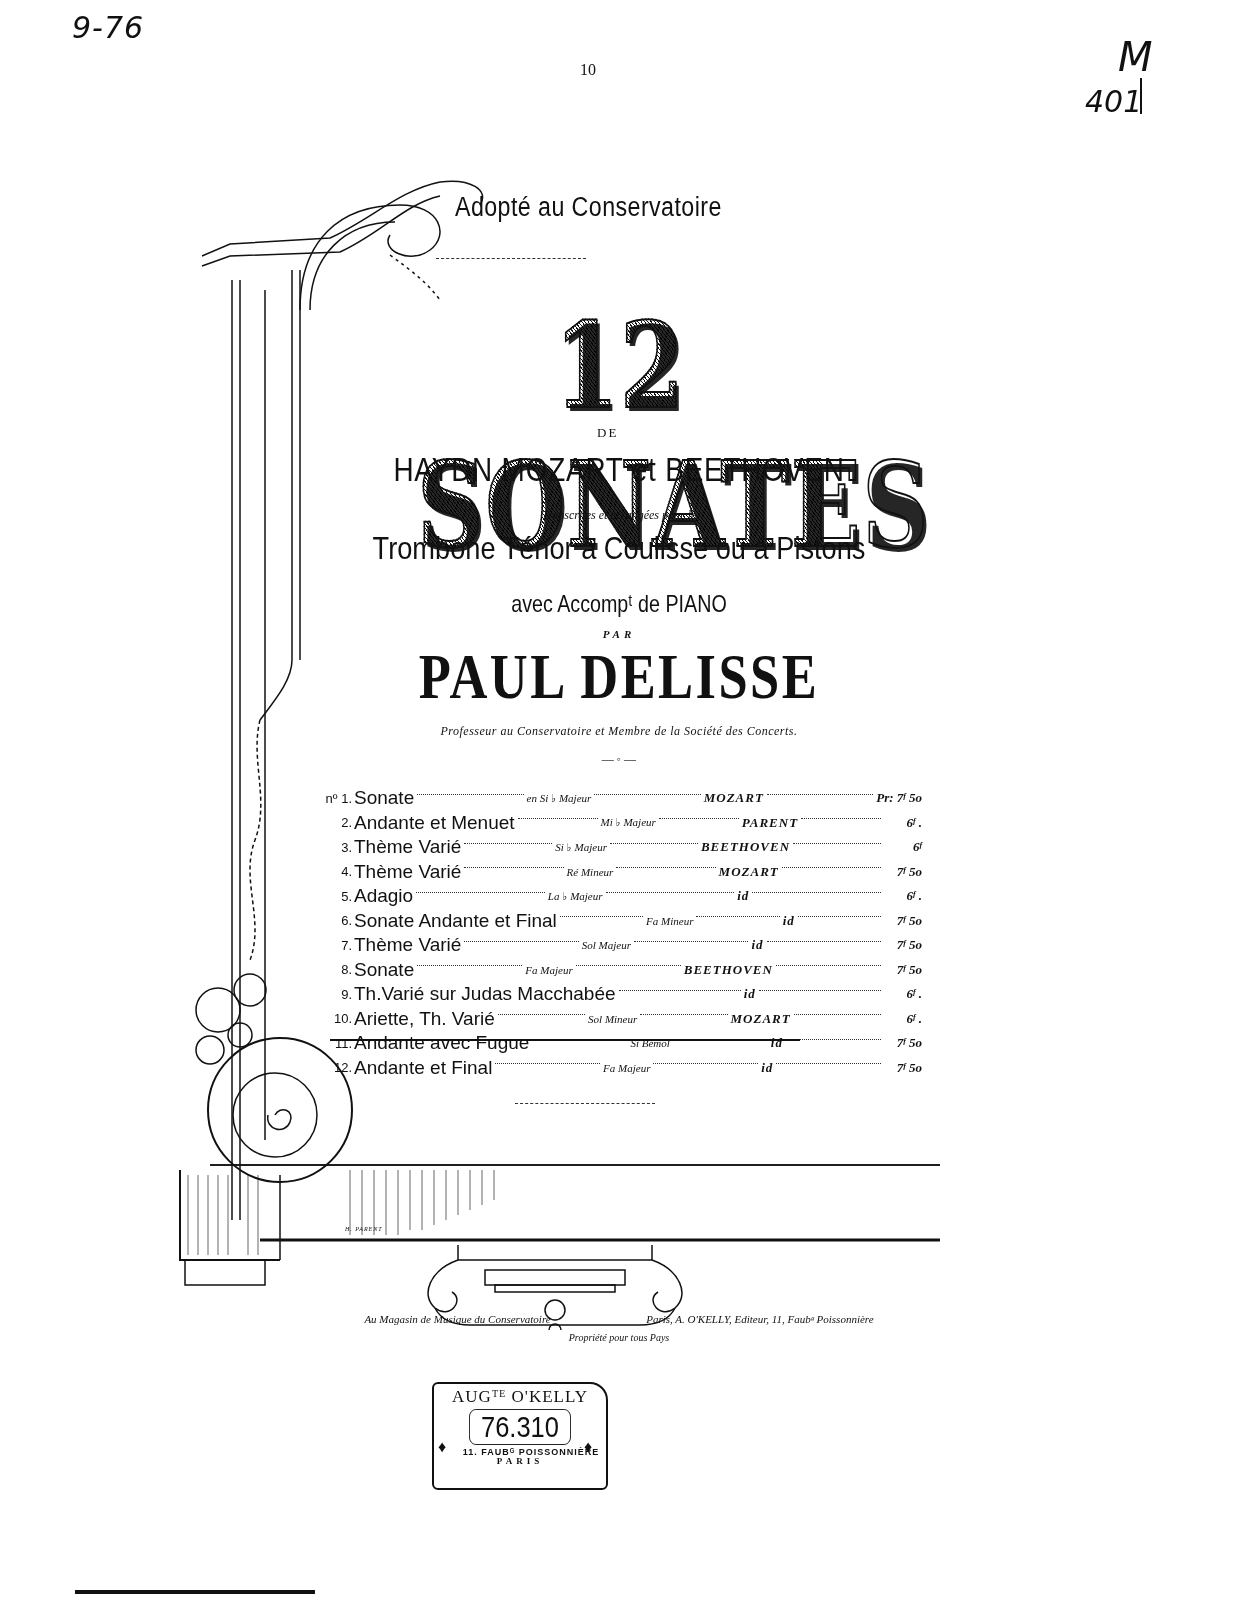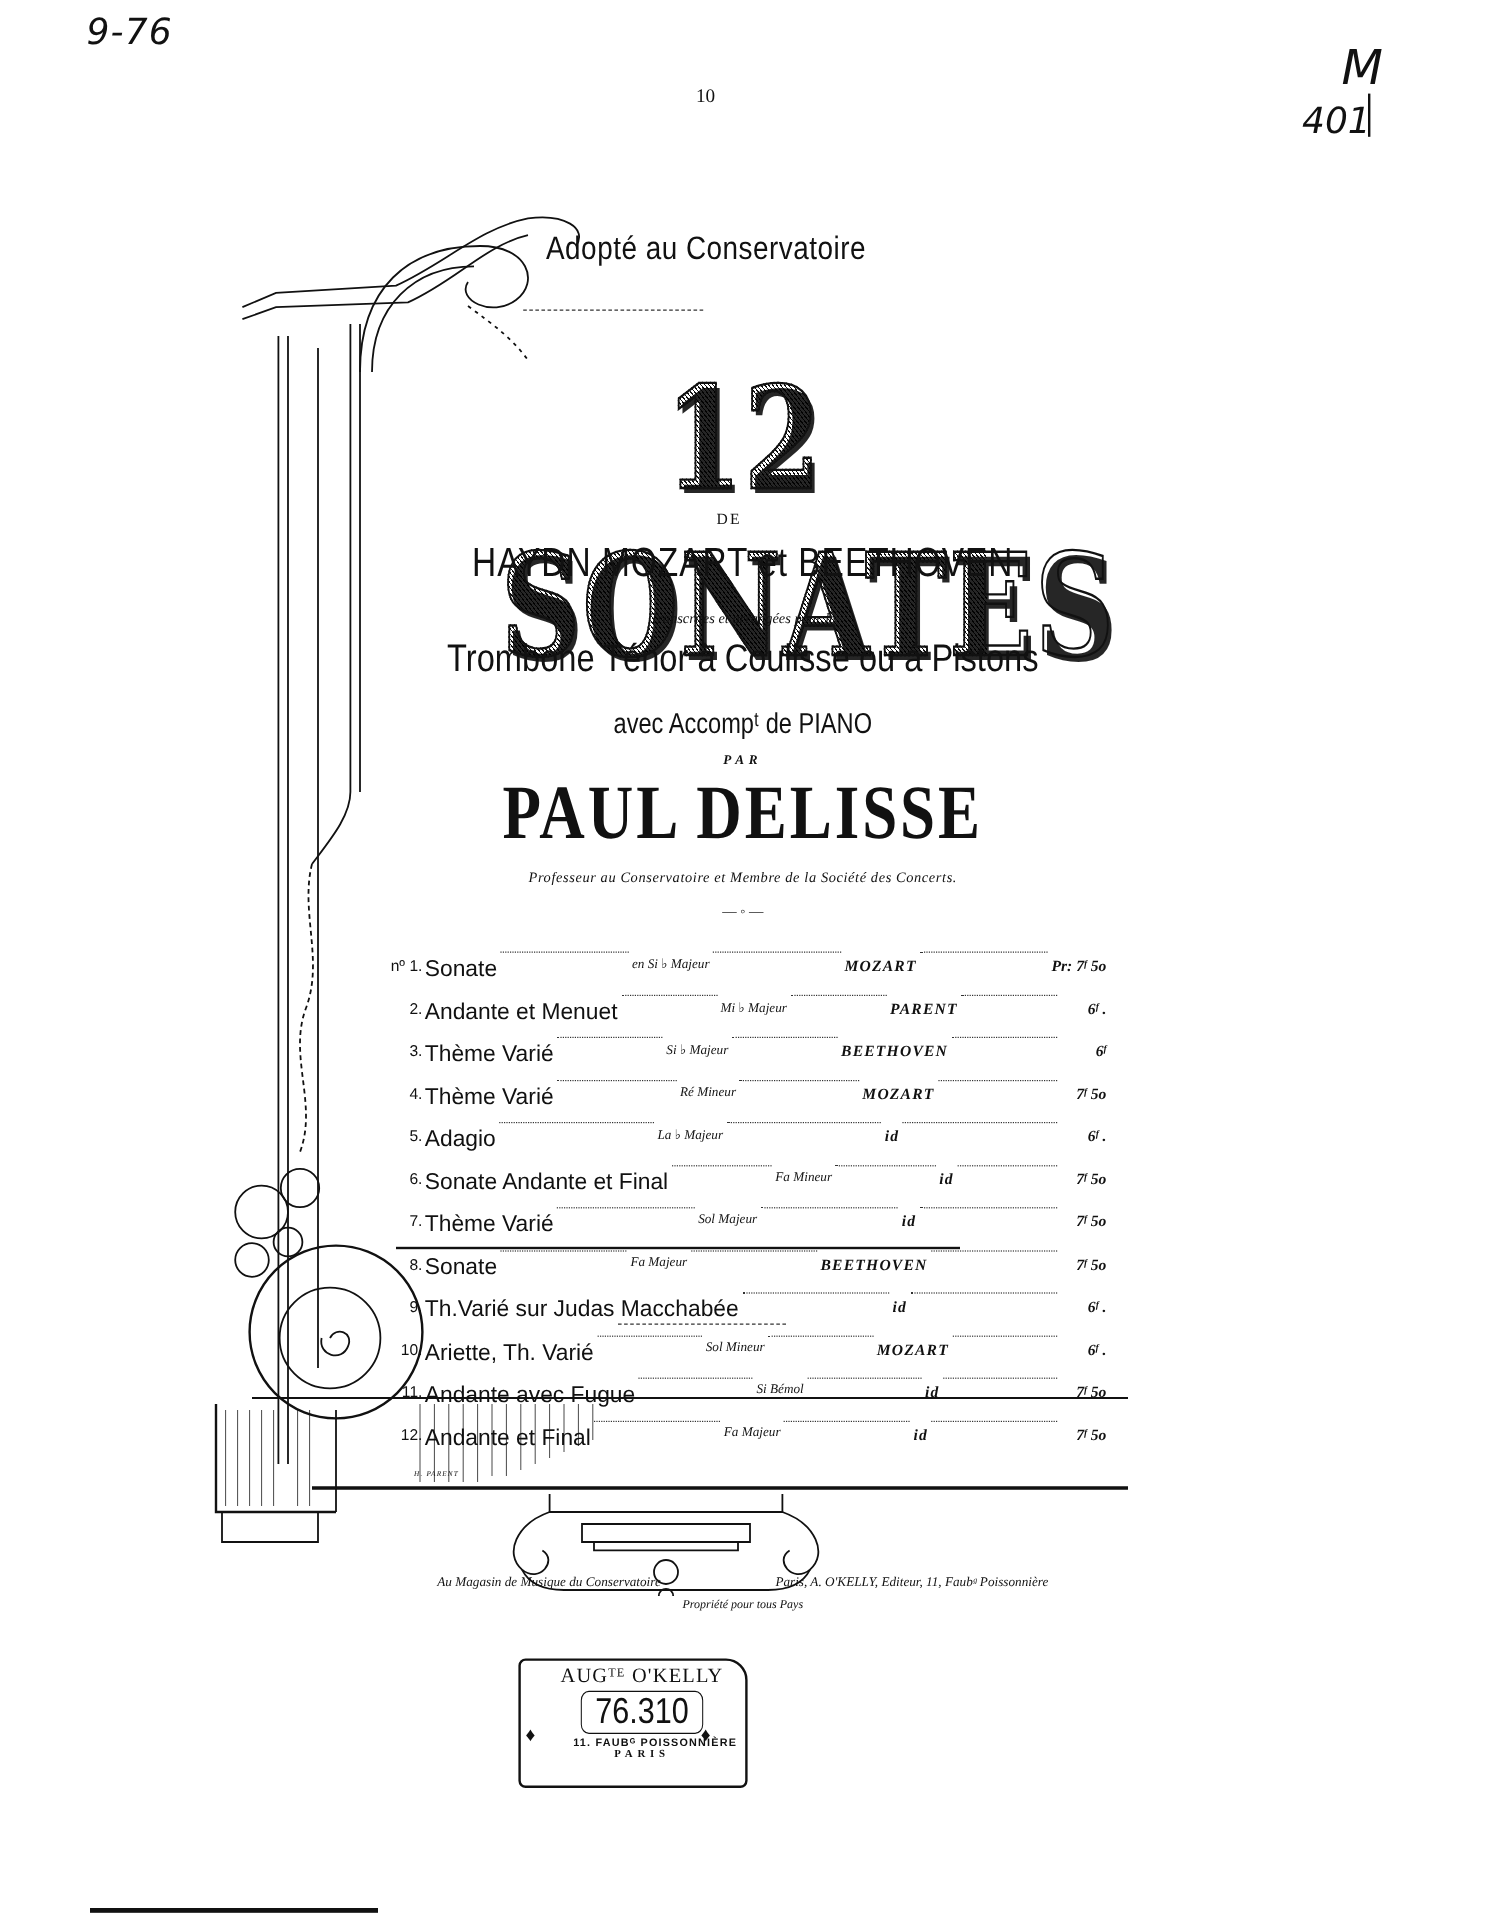--- a/index.html
+++ b/index.html
@@ -3,21 +3,21 @@
 <meta charset="utf-8">
 <style>
   html, body { margin:0; padding:0; background:#fff; }
   body { width:1238px; height:1600px; position:relative; overflow:hidden; color:#111;
          font-family:"Liberation Serif", "DejaVu Serif", serif; }
   .abs { position:absolute; }
   .center { left:0; width:1238px; text-align:center; }
 
   .hand { font-family:"DejaVu Sans", sans-serif; font-style:italic; color:#111; }
   .hand-left { left:72px; top:10px; font-size:30px; letter-spacing:1px; }
-  .page-no { left:580px; top:72px; font-size:16px; }
+  .page-no { left:580px; top:61px; font-size:16px; }
   .hand-m { left:1118px; top:34px; font-size:40px; }
   .hand-num { left:1085px; top:84px; font-size:30px; }
   .hand-bar { left:1140px; top:78px; width:2px; height:36px; background:#111; }
 
   .adopted { left:455px; top:192px; font-size:27px; font-family:"Liberation Sans", sans-serif; font-weight:300; letter-spacing:0.5px; transform:scaleX(0.86); transform-origin:left; }
   .title-rule { left:436px; top:258px; width:150px; height:0; border-top:1px dashed #333; }
 
   .title-main { left:360px; top:296px; width:520px; text-align:center;
     font-family:"DejaVu Serif", serif; font-weight:bold; font-size:118px; letter-spacing:2px;
     color:transparent;
@@ -31,38 +31,38 @@
   .transcribed { top:508px; font-size:12px; font-style:italic; }
   .instrument { top:530px; font-size:32px; font-family:"Liberation Sans", sans-serif; transform:scaleX(0.85); }
   .accomp { top:590px; font-size:24px; font-family:"Liberation Sans", sans-serif; transform:scaleX(0.82); }
   .par { top:628px; font-size:11px; font-style:italic; font-weight:bold; letter-spacing:4px; }
   .author { top:640px; font-size:64px; font-weight:bold; font-family:"Liberation Serif", serif; letter-spacing:3px; transform:scaleX(0.82); }
   .author-sub { top:724px; font-size:12px; font-style:italic; letter-spacing:0.5px; }
   .orn-small { top:752px; font-size:12px; }
 
   
   .catalog { left:312px; top:786px; width:610px; }
-  .cat-row { display:flex; align-items:flex-start; height:24.5px; white-space:nowrap;margin-top:11px; }
+  .cat-row { display:flex; align-items:center; height:24.5px; white-space:nowrap; }
   .cat-no { width:40px; text-align:right; font-size:13px; padding-right:2px; font-family:"Liberation Sans", sans-serif; }
   .cat-title { font-family:"Liberation Sans", sans-serif; font-size:19px; }
   .leader { flex:1; border-bottom:1px dotted #333; margin:0 3px; transform:translateY(-4px); min-width:8px; }
   .cat-key { font-style:italic; font-size:11px; }
   .cat-comp { font-style:italic; font-size:13px; font-weight:bold; letter-spacing:1px; }
   .cat-price { font-style:italic; font-size:13px; font-weight:bold; min-width:38px; text-align:right; }
   .underline-mark { left:330px; top:1039px; width:470px; height:2px; background:#111; }
 
   .end-rule { left:515px; top:1103px; width:140px; height:0; border-top:1px dashed #333; }
 
   
   .frame-svg { left:140px; top:160px; }
 
   .publisher { top:1313px; font-size:11px; font-style:italic; }
   .publisher-2 { top:1332px; font-size:10px; font-style:italic; }
 
-  .stamp { left:432px; top:1382px; width:172px; height:104px; border:2px solid #111; border-radius:6px 18px 6px 6px; text-align:center;padding-left:15px; }
+  .stamp { left:432px; top:1382px; width:172px; height:104px; border:2px solid #111; border-radius:6px 18px 6px 6px; text-align:center; }
   .stamp-top { font-size:17px; margin-top:3px; letter-spacing:1px; }
   .stamp-num { margin:2px auto 0; width:118px; border:1.5px solid #111; border-radius:8px; font-size:30px; font-family:"Liberation Sans", sans-serif; transform:scaleX(0.85); }
   .stamp-addr { font-size:9px; font-weight:bold; font-family:"Liberation Sans", sans-serif; letter-spacing:1px; margin-top:2px;margin-left:22px; }
   .stamp-city { font-size:9px; font-weight:bold; letter-spacing:4px; line-height:9px; }
   .stamp-side { top:1438px; font-size:16px; }
 
   .signature { left:345px; top:1226px; font-size:6px; letter-spacing:1px; font-style:italic; }
   .bottom-bar { left:75px; top:1590px; width:240px; height:4px; background:#111; }
 </style>
 </head>

